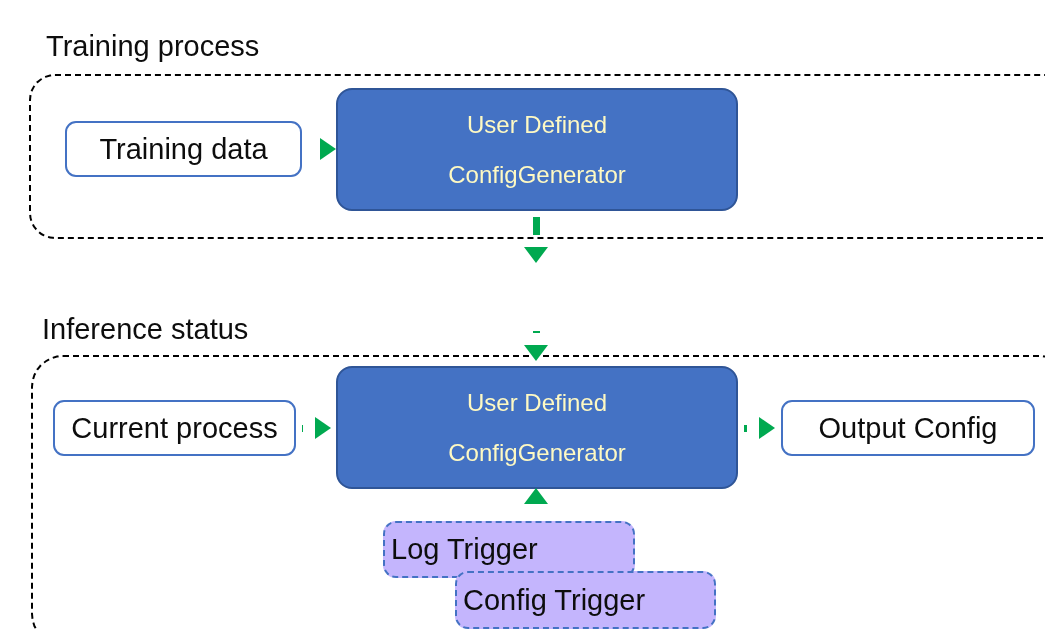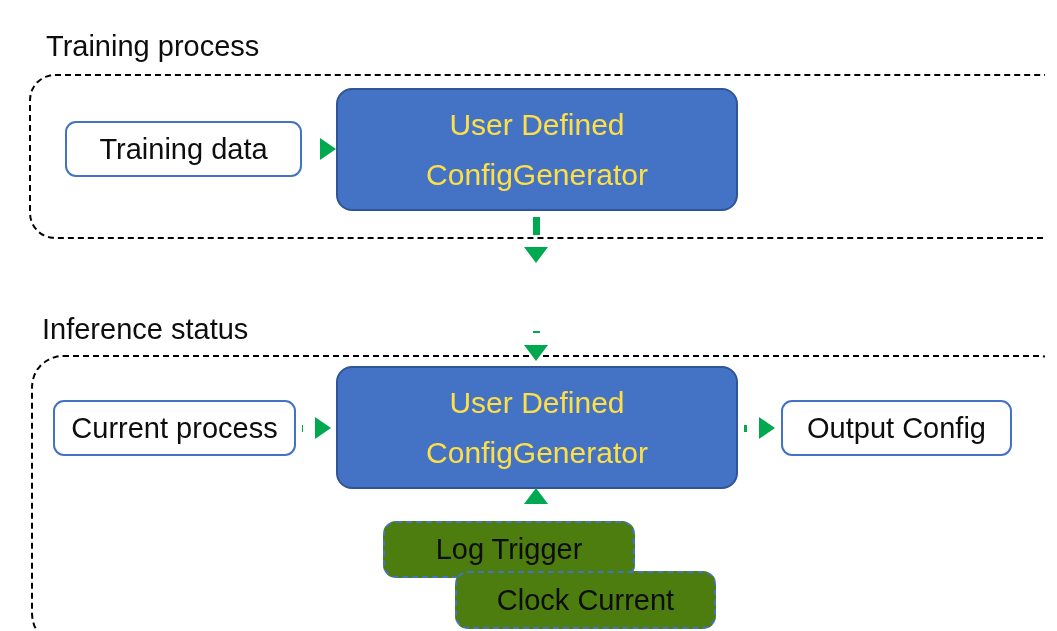--- a/index.html
+++ b/index.html
@@ -48,33 +48,32 @@
   }
   .gen-box {
     position: absolute;
     background: var(--blue-fill);
     border: 2.5px solid var(--blue-border);
     border-radius: 16px;
     display: flex;
     flex-direction: column;
     align-items: center;
     justify-content: center;
-    color: #fde047;
-    font-size: 30px;
+    color: #fef9c3;
+    font-size: 24px;
     line-height: 38px;
     text-align: center;
   }
   .trigger-box {
     position: absolute;
-    background: #4d7c0f;
+    background: #c4b5fd;
     border: 2.5px dashed var(--outline-blue);
     border-radius: 13px;
     display: flex;
     align-items: center;
-    justify-content: center;
     font-size: 29px;
     color: var(--ink);
     white-space: nowrap;
   }
   
   .arrow-h {
     position: absolute;
     display: flex;
     align-items: center;
   }
@@ -146,21 +145,21 @@
 
   <div class="io-box" style="left:29px; top:376px; width:243px; height:56px;">
     <span>Current process</span>
   </div>
 
   <div class="gen-box z1" style="left:312px; top:342px; width:402px; height:123px;">
     <span>User Defined</span>
     <span>ConfigGenerator</span>
   </div>
 
-  <div class="io-box" style="left:757px; top:376px; width:231px; height:56px;">
+  <div class="io-box" style="left:757px; top:376px; width:254px; height:56px;">
     <span>Output Config</span>
   </div>
 
   <div class="arrow-h" style="left:272px; top:393px; width:41px; height:22px;">
     <span class="shaft"></span>
     <span class="head"></span>
   </div>
 
   <div class="arrow-h" style="left:714px; top:393px; width:43px; height:22px;">
     <span class="shaft"></span>
@@ -170,16 +169,16 @@
   <div class="arrow-v up z2" style="left:500px; top:465px; width:24px; height:33px;">
     <span class="shaft"></span>
     <span class="head"></span>
   </div>
 
   <div class="trigger-box z1" style="left:359px; top:497px; width:252px; height:57px;">
     <span>Log Trigger</span>
   </div>
 
   <div class="trigger-box z2" style="left:431px; top:547px; width:261px; height:58px;">
-    <span>Clock Current</span>
+    <span>Config Trigger</span>
   </div>
 
 </div>
 
 </body></html>

